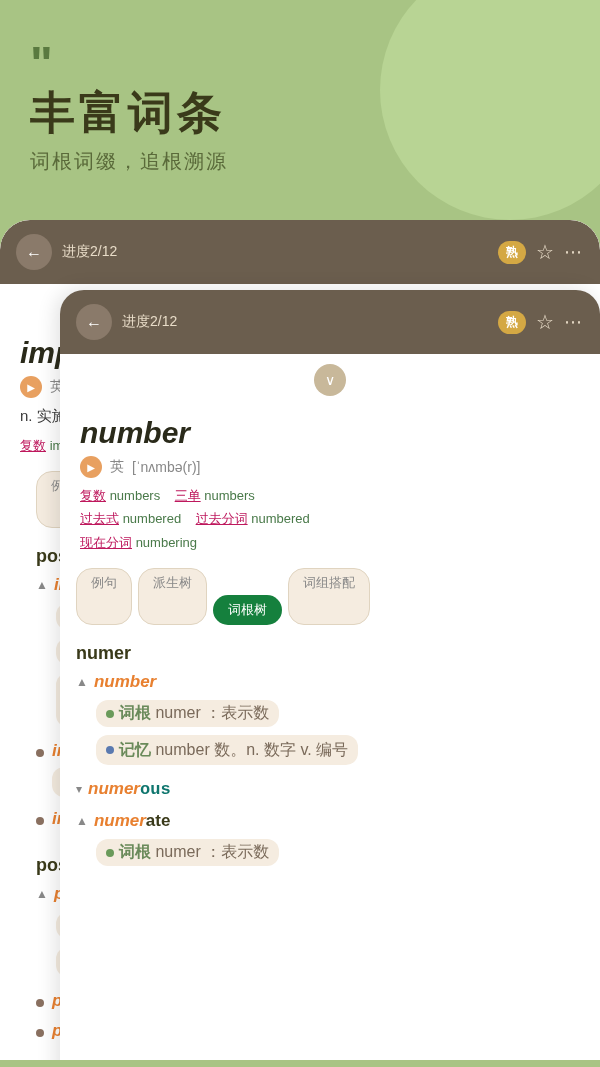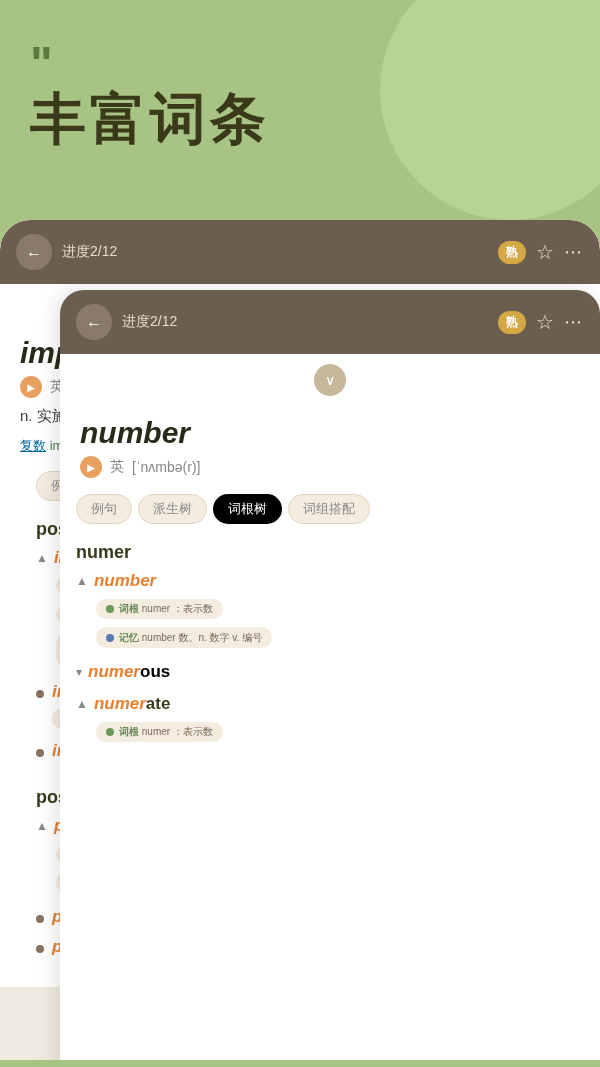--- a/index.html
+++ b/index.html
@@ -23,21 +23,21 @@
       content: '';
       position: absolute;
       right: -40px;
       top: -40px;
       width: 260px;
       height: 260px;
       background: #b8d494;
       border-radius: 50%;
     }
     .hero-title {
-      font-size: 56px;
+      font-size: 45px;
       font-weight: 900;
       color: #3a3a1a;
       line-height: 1.1;
       position: relative;
       z-index: 1;
       letter-spacing: 4px;
     }
     .hero-subtitle {
       font-size: 20px;
       color: #5a6a3a;
@@ -188,21 +188,21 @@
       line-height: 1.6;
       margin: 6px 0;
     }
     .word-forms {
       font-size: 13px;
       color: #666;
       margin: 4px 0;
       line-height: 1.8;
     }
     .word-forms span.form-label {
-      color: #0369a1;
+      color: #be185d;
       text-decoration: underline;
     }
     .word-forms span.form-value {
       color: #4a7a4a;
     }
 
     
     .tabs-row {
       display: flex;
       gap: 6px;
@@ -211,22 +211,23 @@
     }
     .tab-item {
       padding: 5px 14px;
       border-radius: 16px;
       font-size: 13px;
       cursor: pointer;
       white-space: nowrap;
       border: 1.5px solid transparent;
     }
     .tab-item.active {
-      background: #000000;
+      background: #15803d;
       color: #fff;
+      margin-top: 27px;
     }
     .tab-item.inactive {
       background: #f5ece0;
       color: #888;
       border-color: #e0d4c0;
     }
 
     
     .root-section {
       padding: 8px 16px 0 16px;
@@ -257,21 +258,21 @@
       font-weight: bold;
       color: #c8782a;
     }
 
     .tag-item {
       display: inline-flex;
       align-items: center;
       background: #f5ece0;
       border-radius: 12px;
       padding: 3px 10px;
-      font-size: 10px;
+      font-size: 16px;
       color: #7a6a5a;
       margin: 2px 4px 2px 0;
       text-align: right;
     }
     .tag-dot {
       width: 8px;
       height: 8px;
       border-radius: 50%;
       margin-right: 5px;
     }
@@ -307,20 +308,21 @@
     .back-card-content {
       padding: 0 20px;
     }
   </style>
 </head>
 <body>
 
 <div class="hero">
   <div style="font-size:48px; font-weight:900; color:#5a7a40; line-height:1; position:relative; z-index:1;">"</div>
   <div class="hero-title">丰富词条</div>
+  <div class="hero-subtitle">词根词缀，追根溯源</div>
 </div>
 
 <div class="cards-area">
 
   <div class="card-back">
     <div class="card-header-back">
       <div class="back-arrow">←</div>
       <span class="progress-text">进度2/12</span>
       <span class="badge-ripe">熟</span>
       <span class="star-icon">☆</span>
@@ -461,20 +463,27 @@
     <div class="chevron-btn">
       <div class="chevron-circle">∨</div>
     </div>
     <div class="word-content">
       <div class="word-main"><em>number</em></div>
       <div class="word-pronunciation">
         <div class="speaker-icon">▶</div>
         <span>英</span>
         <span>[ˈnʌmbə(r)]</span>
       </div>
+      <div class="word-forms">
+        <span class="form-label">复数</span> <span class="form-value">numbers</span>&nbsp;&nbsp;&nbsp;
+        <span class="form-label">三单</span> <span class="form-value">numbers</span><br>
+        <span class="form-label">过去式</span> <span class="form-value">numbered</span>&nbsp;&nbsp;&nbsp;
+        <span class="form-label">过去分词</span> <span class="form-value">numbered</span><br>
+        <span class="form-label">现在分词</span> <span class="form-value">numbering</span>
+      </div>
     </div>
     <div class="tabs-row">
       <div class="tab-item inactive">例句</div>
       <div class="tab-item inactive">派生树</div>
       <div class="tab-item active">词根树</div>
       <div class="tab-item inactive">词组搭配</div>
     </div>
     <div class="root-section">
       <div class="root-title">numer</div>
 
@@ -499,21 +508,21 @@
             </span>
           </div>
         </div>
       </div>
 
 
       <div class="tree-group">
         <div class="tree-heading">
           <span class="tree-arrow">▾</span>
           <span class="tree-word">
-            <span style="color:#e88030; font-style:italic;">numer</span><span style="color:#000000;">ous</span>
+            <span style="color:#e88030; font-style:italic;">numer</span><span style="color:#0f766e;font-family:Liberation Mono, monospace;">ous</span>
           </span>
         </div>
       </div>
 
       <div class="tree-group">
         <div class="tree-heading">
           <span class="tree-arrow">▲</span>
           <span class="tree-word">
             <span style="color:#e88030; font-style:italic;">numer</span><span style="color:#3a3a1a;">ate</span>
           </span>

